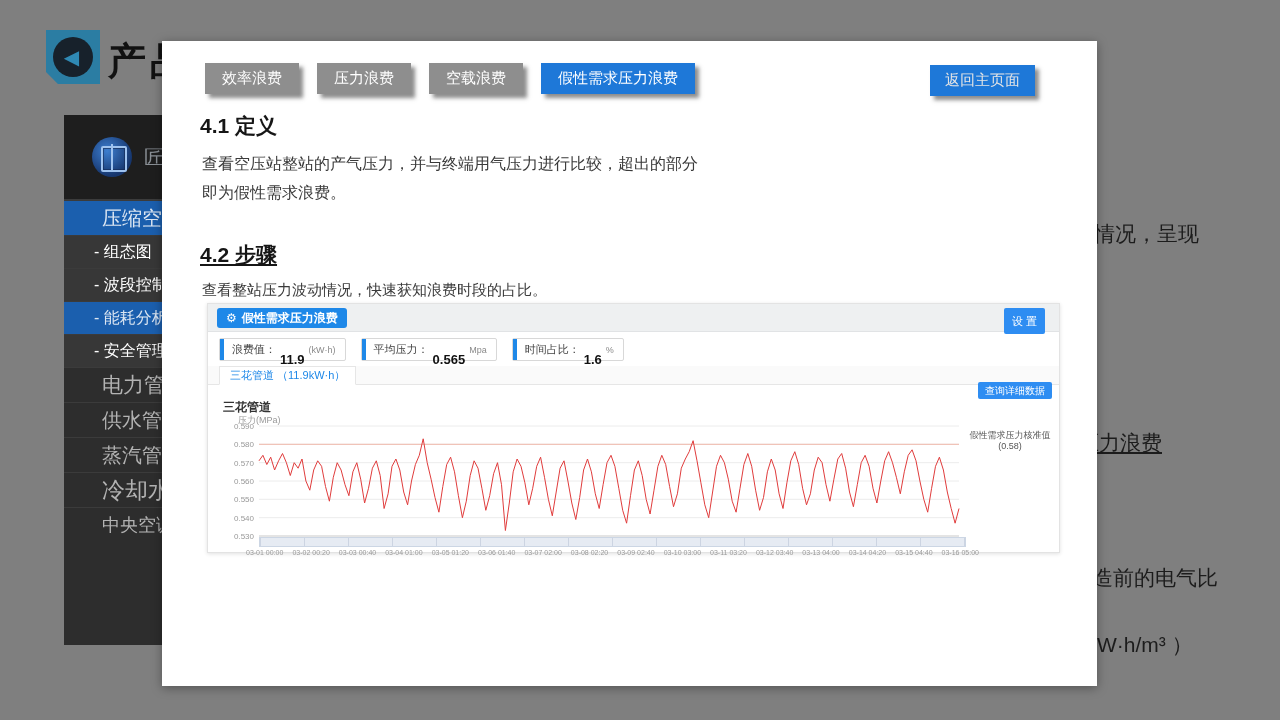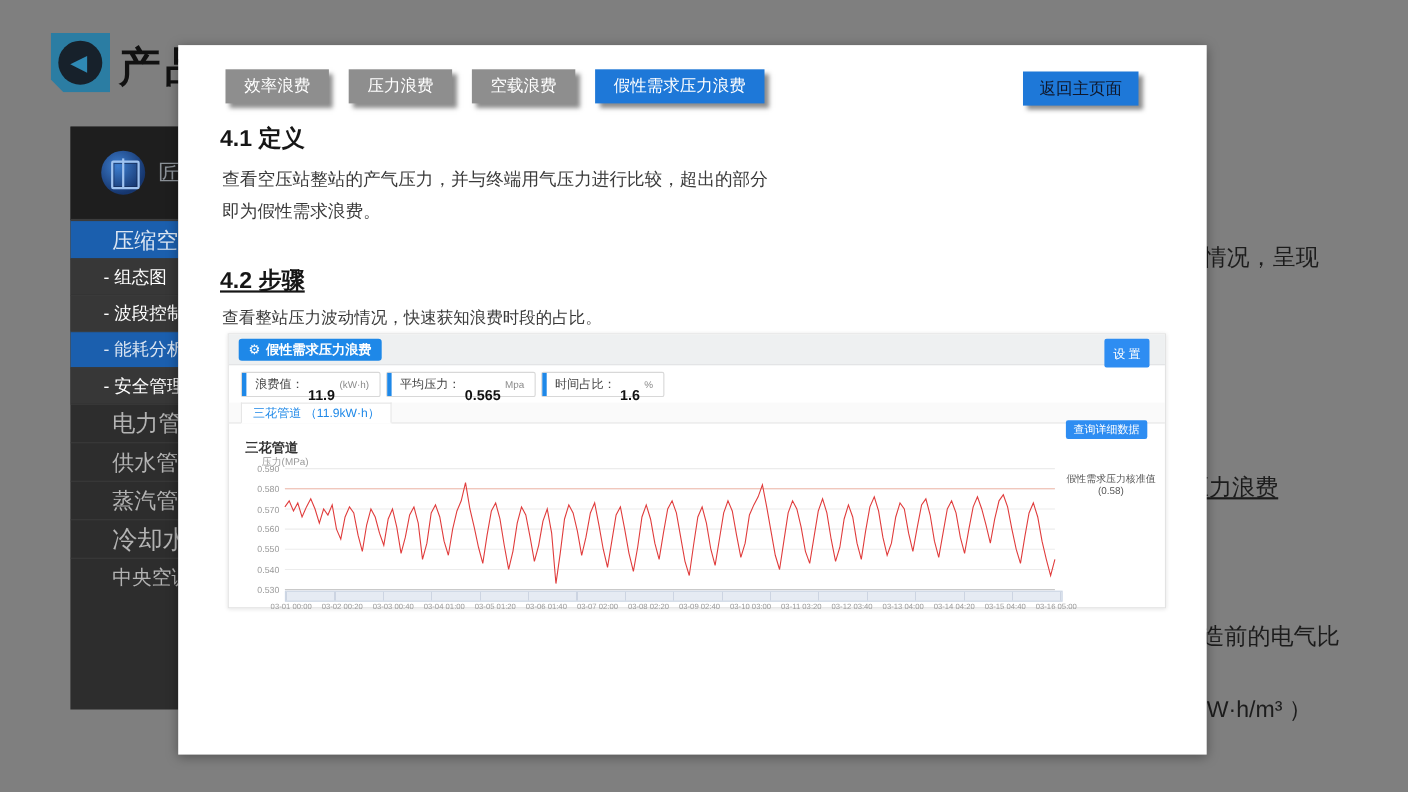--- a/index.html
+++ b/index.html
@@ -37,50 +37,50 @@
   .frag4 { left:1097px; top:631px; }
 
   
   .modal { position:absolute; left:162px; top:41px; width:935px; height:645px; background:#ffffff;
     box-shadow:0 2px 10px rgba(0,0,0,.35); }
 
   .tabs-row { position:absolute; left:43px; top:22px; display:flex; gap:18px; }
   .tab-btn { height:31px; padding:0 17px; background:#8e8e8e; color:#fff; font-size:15px; border:none;
     box-shadow:4px 4px 4px rgba(45,45,45,.55); cursor:pointer; white-space:nowrap; font-family:inherit; }
   .tab-btn.active { background:#1e78d8; }
-  .return-btn { position:absolute; right:62px; top:24px; height:31px; padding:0 15px; background:#1e78d8; color:#0f172a;
+  .return-btn { position:absolute; right:62px; top:24px; height:31px; padding:0 15px; background:#1e78d8; color:#e5e5e5;
     font-size:15px; border:none; box-shadow:4px 4px 4px rgba(45,45,45,.55); cursor:pointer; white-space:nowrap; font-family:inherit; }
 
   .sec-head { position:absolute; left:38px; font-size:21px; font-weight:bold; color:#161616; }
   .sec-head.h1 { top:71px; }
   .sec-head.h2 { top:200px;text-decoration:underline; }
   .sec-body { position:absolute; left:40px; font-size:16px; color:#3a3a3a; line-height:29px; white-space:pre-line; }
   .sec-body.b1 { top:108px; }
   .sec-body.b2 { top:234px; font-size:15px; }
 
   
   .dash { position:absolute; left:45px; top:262px; width:853px; height:250px; background:#fff;
     border:1px solid #e3e3e3; box-shadow:0 1px 4px rgba(0,0,0,.12); font-size:12px; }
   .dash-head { position:absolute; left:0; top:0; right:0; height:28px; background:#eef0f1; border-bottom:1px solid #e1e3e5; }
   .dash-badge { position:absolute; left:9px; top:4px; height:20px; background:#1e88e8; border-radius:3px; color:#fff;
     display:flex; align-items:center; gap:5px; padding:0 9px; font-size:12px; font-weight:bold; }
   .dash-badge .ic { font-size:12px; font-weight:normal; }
   .dash-set { position:absolute; right:14px; top:4px; height:26px; padding:0 8px; background:#2e8df2; border:none; border-radius:2px;
     color:#fff; font-size:11px; cursor:pointer; font-family:inherit; }
-  .stats { position:absolute; left:11px; top:34px; display:flex; gap:5px; }
+  .stats { position:absolute; left:11px; top:34px; display:flex; gap:15px; }
   .stat { position:relative; height:23px; border:1px solid #d8d8d8; border-radius:2px; background:#fff;
     display:flex; align-items:center; padding:0 9px 0 12px; gap:4px; white-space:nowrap; }
   .stat:before { content:""; position:absolute; left:0; top:0; bottom:0; width:4px; background:#1e88e8; }
   .stat .lb { font-size:11px; color:#444; }
   .stat .vl { font-size:13px; font-weight:bold; color:#111;margin-top:19px; }
   .stat .un { font-size:9px; color:#8a8a8a; }
   .pipe-tabs { position:absolute; left:0; top:62px; right:0; height:19px; border-bottom:1px solid #e6e6e6; background:#fafafa; }
   .pipe-tab { position:absolute; left:11px; top:0; height:19px; padding:0 10px; background:#fff;
     border:1px solid #e6e6e6; border-bottom:1px solid #fff; color:#1e88e8; font-size:11px; display:flex; align-items:center; cursor:pointer; white-space:nowrap; }
-  .query-btn { position:absolute; right:16px; top:78px; height:17px; padding:0 7px; background:#2e8df2; border:none; border-radius:2px;
+  .query-btn { position:absolute; right:7px; top:78px; height:17px; padding:0 7px; background:#2e8df2; border:none; border-radius:2px;
     color:#fff; font-size:10px; cursor:pointer; font-family:inherit; }
   .chart-title { position:absolute; left:15px; top:95px; font-size:12px; font-weight:bold; color:#333; }
   .ylab { position:absolute; left:30px; top:110px; font-size:9px; color:#999; }
   .chart-svg { position:absolute; left:0; top:0; }
   .ytick { position:absolute; width:44px; text-align:right; font-size:8px; color:#999; }
   .anno { position:absolute; left:752px; top:126px; width:100px; text-align:center; font-size:9px; line-height:11px; color:#555; }
   .dzoom { position:absolute; left:51px; top:233px; width:707px; height:10px; background:#e6ebf3; border:1px solid #ccd6e4;
     background-image:repeating-linear-gradient(90deg,#ccd4e2 0 1px,transparent 1px 44px); cursor:pointer; }
   .xlabels { position:absolute; left:38px; top:245px; width:733px; display:flex; justify-content:space-between; }
   .xlabels span { font-size:7px; color:#9a9a9a; white-space:nowrap; }

